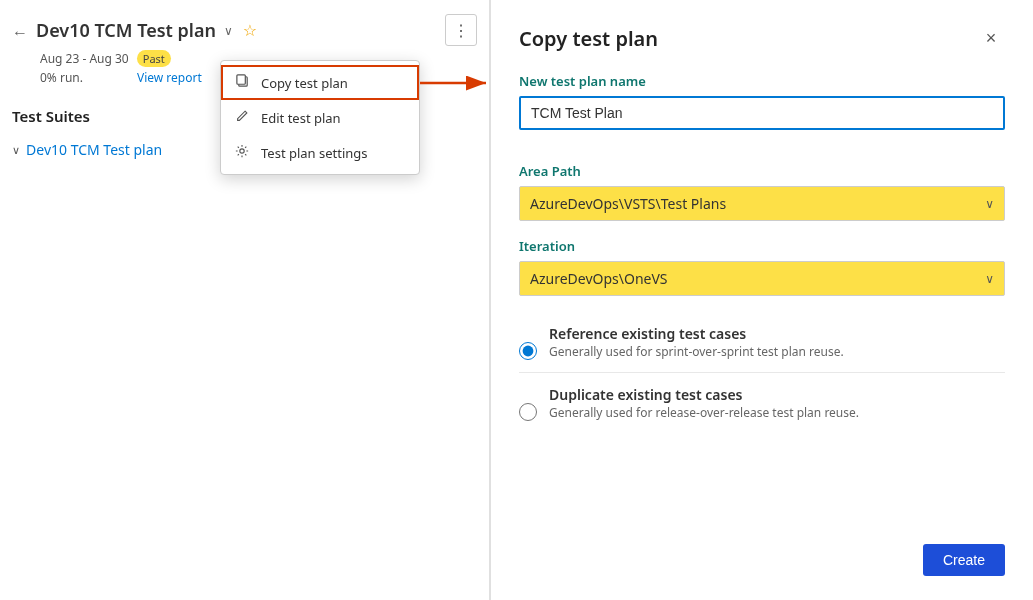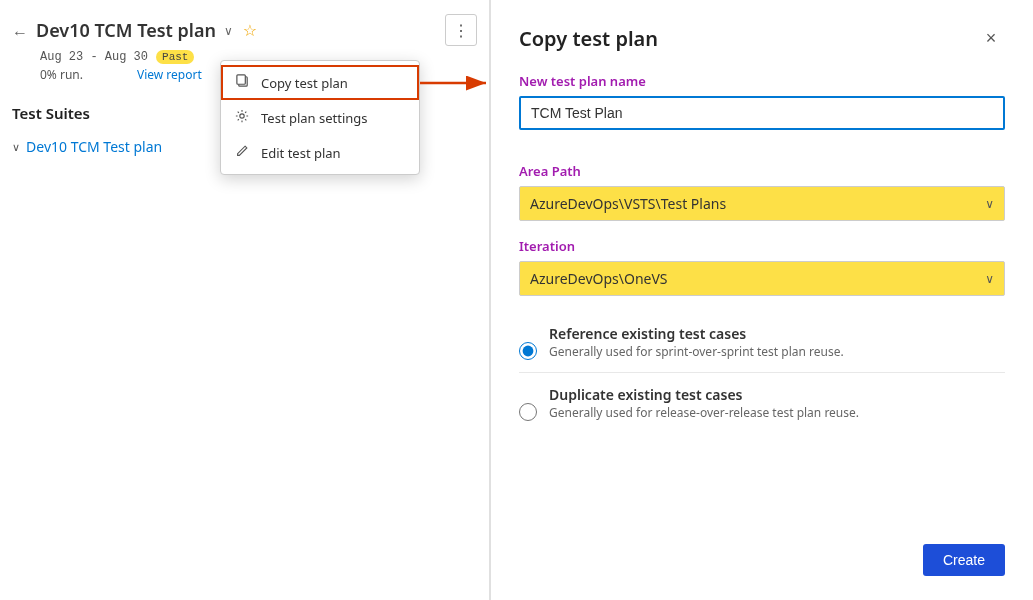--- a/index.html
+++ b/index.html
@@ -68,21 +68,20 @@
       justify-content: center;
       font-size: 16px;
       color: #555;
     }
 
     .date-row {
       padding: 4px 12px 0 40px;
       display: flex;
       align-items: center;
       gap: 8px;
-      font-family: Liberation Mono, monospace;
     }
 
     .date-text {
       font-size: 12px;
       color: #555;
     }
 
     .past-badge {
       background: #fde047;
       color: #444;
@@ -219,21 +218,21 @@
       font-size: 18px;
       color: #555;
       display: flex;
       align-items: center;
       justify-content: center;
     }
 
     .field-label {
       font-size: 13px;
       font-weight: 600;
-      color: #a21caf;
+      color: #0f766e;
       margin-bottom: 6px;
     }
 
     .text-input {
       width: 100%;
       border: 2px solid #0078d4;
       border-radius: 2px;
       padding: 7px 10px;
       font-size: 14px;
       color: #333;
@@ -348,33 +347,33 @@
           <rect x="4" y="4" width="9" height="10" rx="1" stroke="#555" stroke-width="1.3" fill="none"></rect>
           <path d="M3 3h8v1H3V3z" fill="none"></path>
           <rect x="2" y="2" width="9" height="10" rx="1" stroke="#555" stroke-width="1.3" fill="white"></rect>
         </svg>
       </span>
       <span>Copy test plan</span>
     </div>
     <div class="menu-item">
       <span class="menu-icon">
         <svg width="14" height="14" viewBox="0 0 16 16" fill="none" xmlns="http://www.w3.org/2000/svg">
+          <path d="M11.5 2.5l2 2L5 13H3v-2L11.5 2.5z" stroke="#555" stroke-width="1.3" fill="none"></path>
+        </svg>
+      </span>
+      <span>Edit test plan</span>
+    </div>
+    <div class="menu-item">
+      <span class="menu-icon">
+        <svg width="14" height="14" viewBox="0 0 16 16" fill="none" xmlns="http://www.w3.org/2000/svg">
           <circle cx="8" cy="8" r="2.5" stroke="#555" stroke-width="1.3" fill="none"></circle>
           <path d="M8 1v2M8 13v2M1 8h2M13 8h2M3.05 3.05l1.41 1.41M11.54 11.54l1.41 1.41M3.05 12.95l1.41-1.41M11.54 4.46l1.41-1.41" stroke="#555" stroke-width="1.3"></path>
         </svg>
       </span>
       <span>Test plan settings</span>
-    </div>
-    <div class="menu-item">
-      <span class="menu-icon">
-        <svg width="14" height="14" viewBox="0 0 16 16" fill="none" xmlns="http://www.w3.org/2000/svg">
-          <path d="M11.5 2.5l2 2L5 13H3v-2L11.5 2.5z" stroke="#555" stroke-width="1.3" fill="none"></path>
-        </svg>
-      </span>
-      <span>Edit test plan</span>
     </div>
   </div>
 
   <div class="arrow-container">
     <svg class="arrow-svg" viewBox="0 0 80 30" xmlns="http://www.w3.org/2000/svg">
       <defs>
         <marker id="arrowhead" markerWidth="8" markerHeight="6" refX="8" refY="3" orient="auto">
           <polygon points="0 0, 8 3, 0 6" fill="#d83b01"></polygon>
         </marker>
       </defs>

